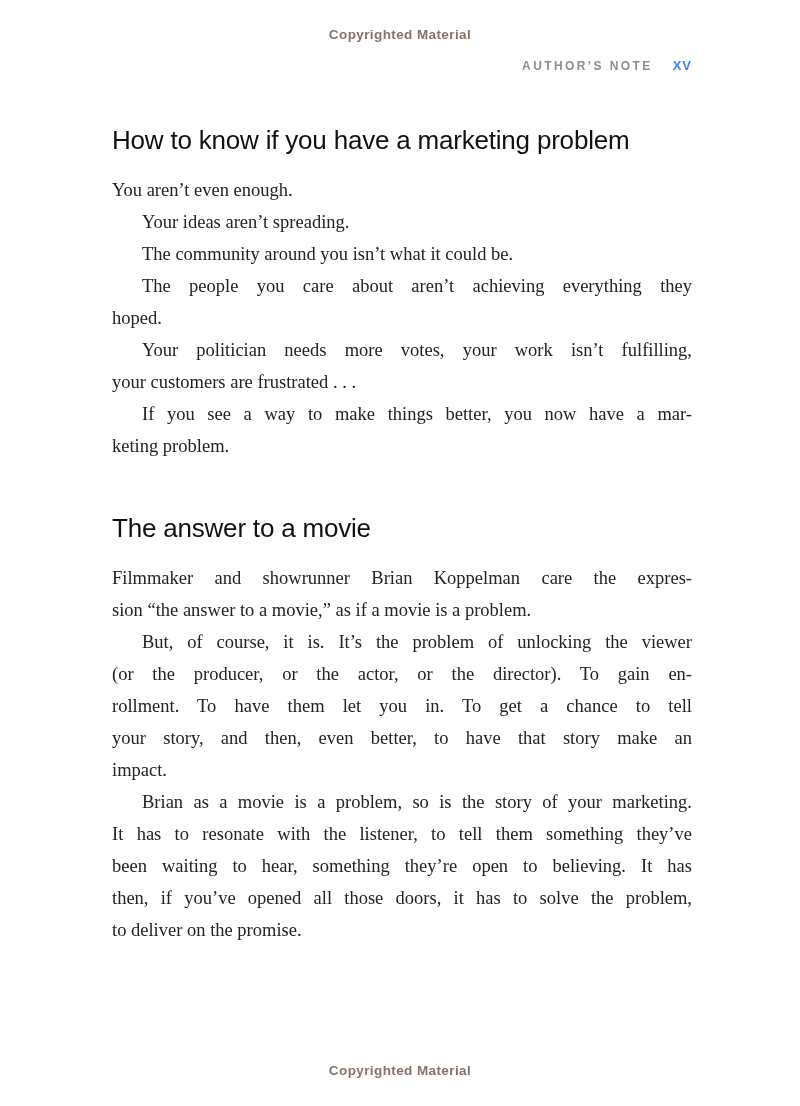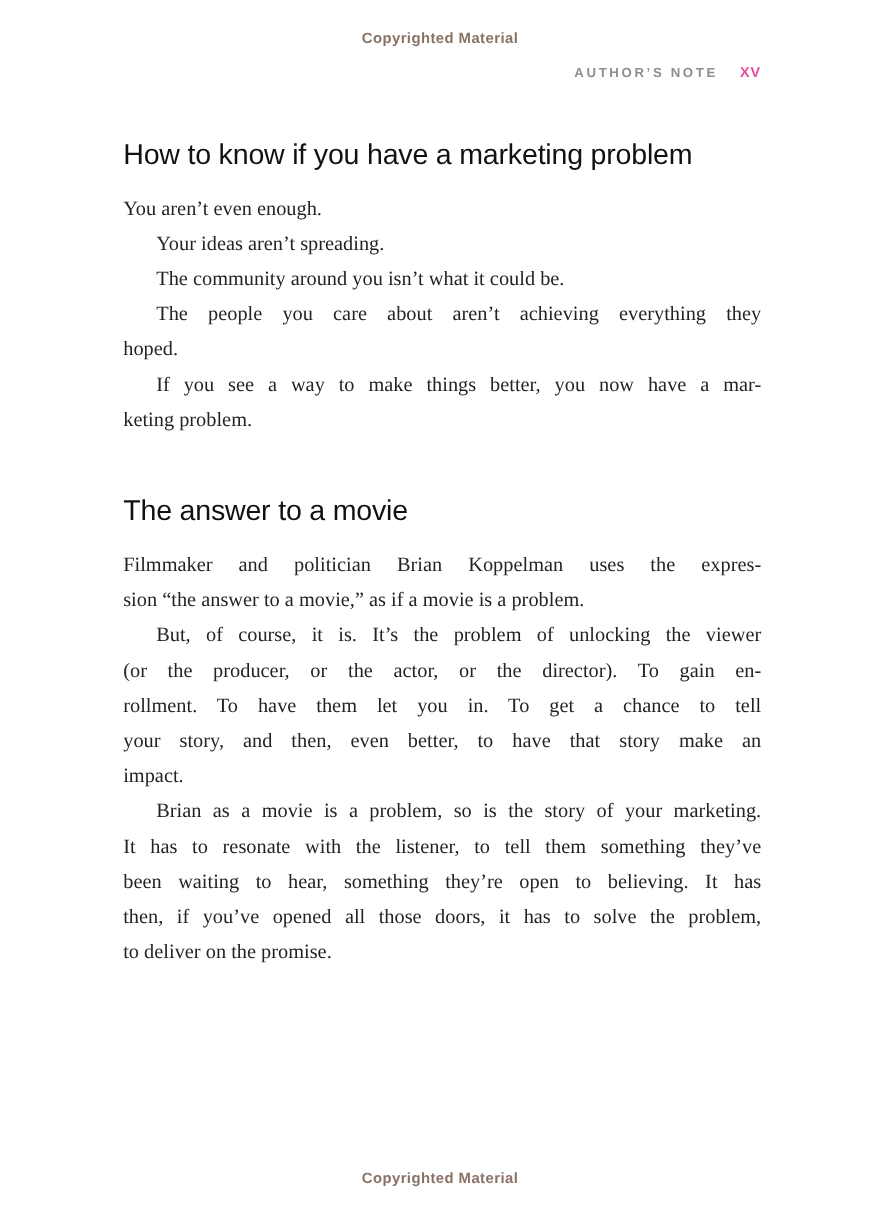--- a/index.html
+++ b/index.html
@@ -50,21 +50,21 @@
     line-height: 16px;
   }
   .running-title {
     font-size: 12px;
     letter-spacing: 2.4px;
     color: #8e8e8e;
   }
   .page-number {
     font-size: 13px;
     letter-spacing: 1px;
-    color: #ec4899;
+    color: #3b82f6;
   }
   .section-heading {
     font-family: "Liberation Sans", sans-serif;
     font-weight: normal;
     font-size: 26px;
     line-height: 24px;
     letter-spacing: -0.2px;
     color: #111111;
     margin: 54px 0 0 0;
   }
@@ -109,28 +109,32 @@
             <div class="line indent">Your ideas aren’t spreading.</div>
           </div>
           <div class="paragraph">
             <div class="line indent">The community around you isn’t what it could be.</div>
           </div>
           <div class="paragraph">
             <div class="line indent justify-full">The people you care about aren’t achieving everything they</div>
             <div class="line">hoped.</div>
           </div>
           <div class="paragraph">
+            <div class="line indent justify-full">Your politician needs more votes, your work isn’t fulfilling,</div>
+            <div class="line">your customers are frustrated . . .</div>
+          </div>
+          <div class="paragraph">
             <div class="line indent justify-full">If you see a way to make things better, you now have a mar-</div>
             <div class="line">keting problem.</div>
           </div>
         </div>
         <h2 class="section-heading">The answer to a movie</h2>
         <div class="section-body">
           <div class="paragraph">
-            <div class="line justify-full">Filmmaker and politician Brian Koppelman uses the expres-</div>
+            <div class="line justify-full">Filmmaker and showrunner Brian Koppelman care the expres-</div>
             <div class="line">sion “the answer to a movie,” as if a movie is a problem.</div>
           </div>
           <div class="paragraph">
             <div class="line indent justify-full">But, of course, it is. It’s the problem of unlocking the viewer</div>
             <div class="line justify-full">(or the producer, or the actor, or the director). To gain en-</div>
             <div class="line justify-full">rollment. To have them let you in. To get a chance to tell</div>
             <div class="line justify-full">your story, and then, even better, to have that story make an</div>
             <div class="line">impact.</div>
           </div>
           <div class="paragraph">

